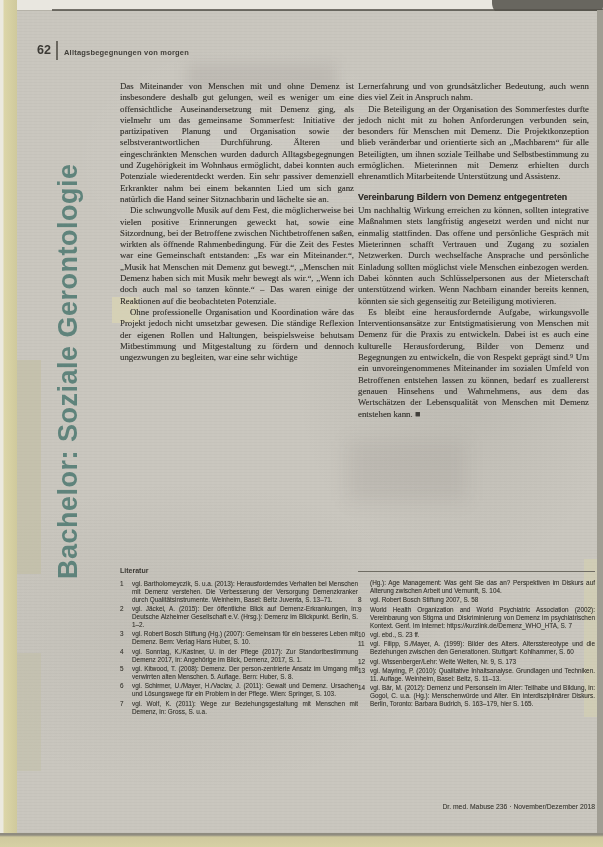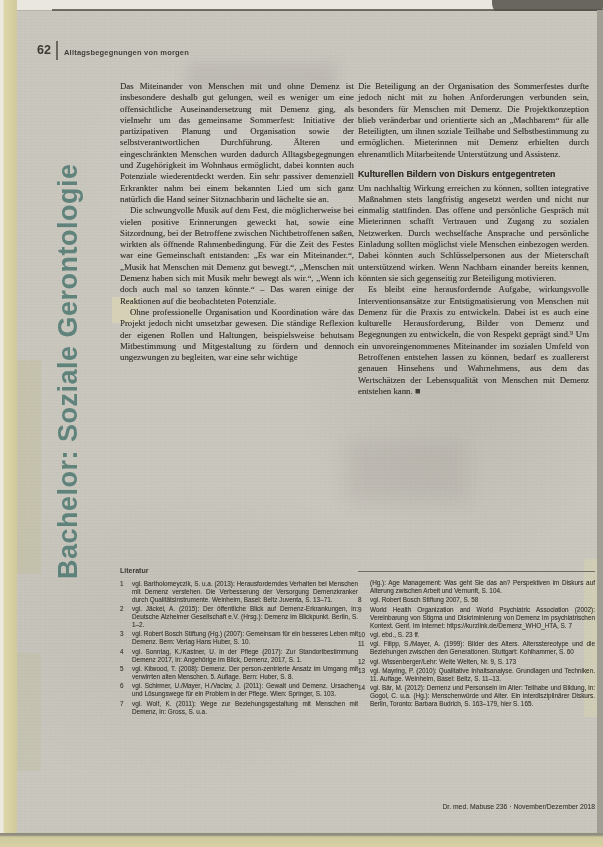--- a/index.html
+++ b/index.html
@@ -89,24 +89,25 @@
         <div class="blk-p">Das Miteinander von Menschen mit und ohne Demenz ist insbesondere deshalb gut gelungen, weil es weniger um eine offensichtliche Auseinandersetzung mit Demenz ging, als vielmehr um das gemeinsame Sommerfest: Initiative der partizipativen Planung und Organisation sowie der selbstverantwortlichen Durchführung. Älteren und eingeschränkten Menschen wurden dadurch Alltagsbegegnungen und Zugehörigkeit im Wohnhaus ermöglicht, dabei konnten auch Potenziale wiederentdeckt werden. Ein sehr passiver demenziell Erkrankter nahm bei einem bekannten Lied um sich ganz natürlich die Hand seiner Sitznachbarin und lächelte sie an.</div>
 
         <div class="blk-p">Die schwungvolle Musik auf dem Fest, die möglicherweise bei vielen positive Erinnerungen geweckt hat, sowie eine Sitzordnung, bei der Betroffene zwischen Nichtbetroffenen saßen, wirkten als öffnende Rahmenbedingung. Für die Zeit des Festes war eine Gemeinschaft entstanden: „Es war ein Miteinander.“, „Musik hat Menschen mit Demenz gut bewegt.“, „Menschen mit Demenz haben sich mit Musik mehr bewegt als wir.“, „Wenn ich doch auch mal so tanzen könnte.“ – Das waren einige der Reaktionen auf die beobachteten Potenziale.</div>
 
 
         <div class="blk-p">Ohne professionelle Organisation und Koordination wäre das Projekt jedoch nicht umsetzbar gewesen. Die ständige Reflexion der eigenen Rollen und Haltungen, beispielsweise behutsam Mitbestimmung und Mitgestaltung zu fördern und dennoch ungezwungen zu begleiten, war eine sehr wichtige</div>
       </div>
 
     <div class="col col-right soft">
 
+        <div class="blk-p">Lernerfahrung und von grundsätzlicher Bedeutung, auch wenn dies viel Zeit in Anspruch nahm.</div>
 
         <div class="blk-p">Die Beteiligung an der Organisation des Sommerfestes durfte jedoch nicht mit zu hohen Anforderungen verbunden sein, besonders für Menschen mit Demenz. Die Projektkonzeption blieb veränderbar und orientierte sich an „Machbarem“ für alle Beteiligten, um ihnen soziale Teilhabe und Selbstbestimmung zu ermöglichen. Mieterinnen mit Demenz erhielten durch ehrenamtlich Mitarbeitende Unterstützung und Assistenz.</div>
 
-        <div class="blk-h">Kulturellen Bildern von Diskurs entgegentreten</div>
+        <div class="blk-h">Vereinbarung Bildern von Demenz entgegentreten</div>
 
         <div class="blk-p">Um nachhaltig Wirkung erreichen zu können, sollten integrative Maßnahmen stets langfristig angesetzt werden und nicht nur einmalig stattfinden. Das offene und persönliche Gespräch mit Mieterinnen schafft Vertrauen und Zugang zu sozialen Netzwerken. Durch wechselfache Ansprache und persönliche Einladung sollten möglichst viele Menschen einbezogen werden. Dabei könnten auch Schlüsselpersonen aus der Mieterschaft unterstützend wirken. Wenn Nachbarn einander bereits kennen, könnten sie sich gegenseitig zur Beteiligung motivieren.</div>
 
         <div class="blk-p">Es bleibt eine herausfordernde Aufgabe, wirkungsvolle Interventionsansätze zur Entstigmatisierung von Menschen mit Demenz für die Praxis zu entwickeln. Dabei ist es auch eine kulturelle Herausforderung, Bilder von Demenz und Begegnungen zu entwickeln, die von Respekt geprägt sind.⁹ Um ein unvoreingenommenes Miteinander im sozialen Umfeld von Betroffenen entstehen lassen zu können, bedarf es zuallererst genauen Hinsehens und Wahrnehmens, aus dem das Wertschätzen der Lebensqualität von Menschen mit Demenz entstehen kann. ■</div>
       </div>
 
     <div class="lit-heading">Literatur</div>
 
     <div class="lit lit-left">
 

